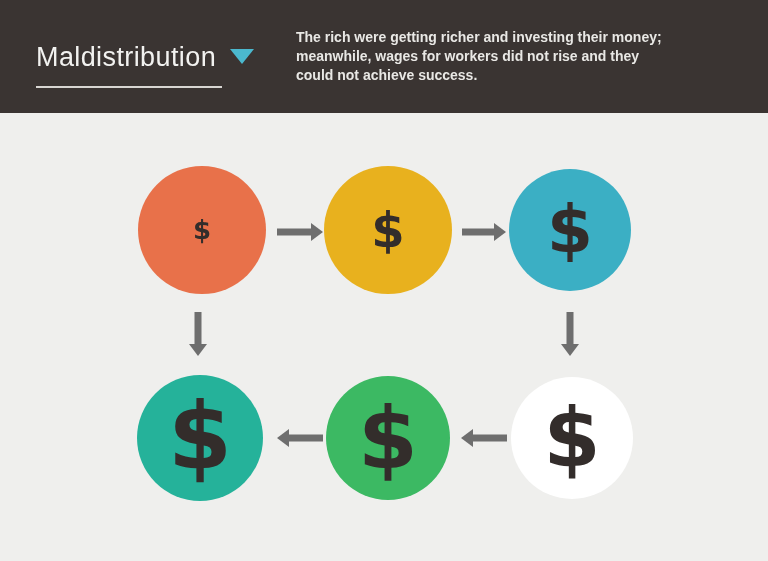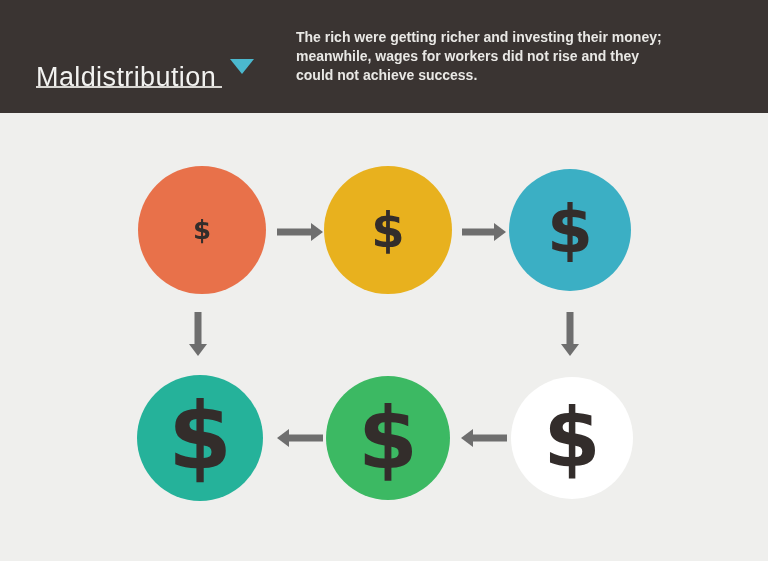--- a/index.html
+++ b/index.html
@@ -34,21 +34,20 @@
 
   #page-title {
     display: inline-block;
     color: #f2f2f0;
     font-size: 27px;
     font-weight: 400;
     letter-spacing: 0.4px;
     line-height: 30px;
     vertical-align: middle;
     white-space: nowrap;
-    margin-top: 20px;
   }
 
   #title-caret {
     display: inline-block;
     vertical-align: middle;
     margin-left: 9px;
     margin-bottom: 2px;
     width: 0;
     height: 0;
     border-left: 12px solid transparent;

